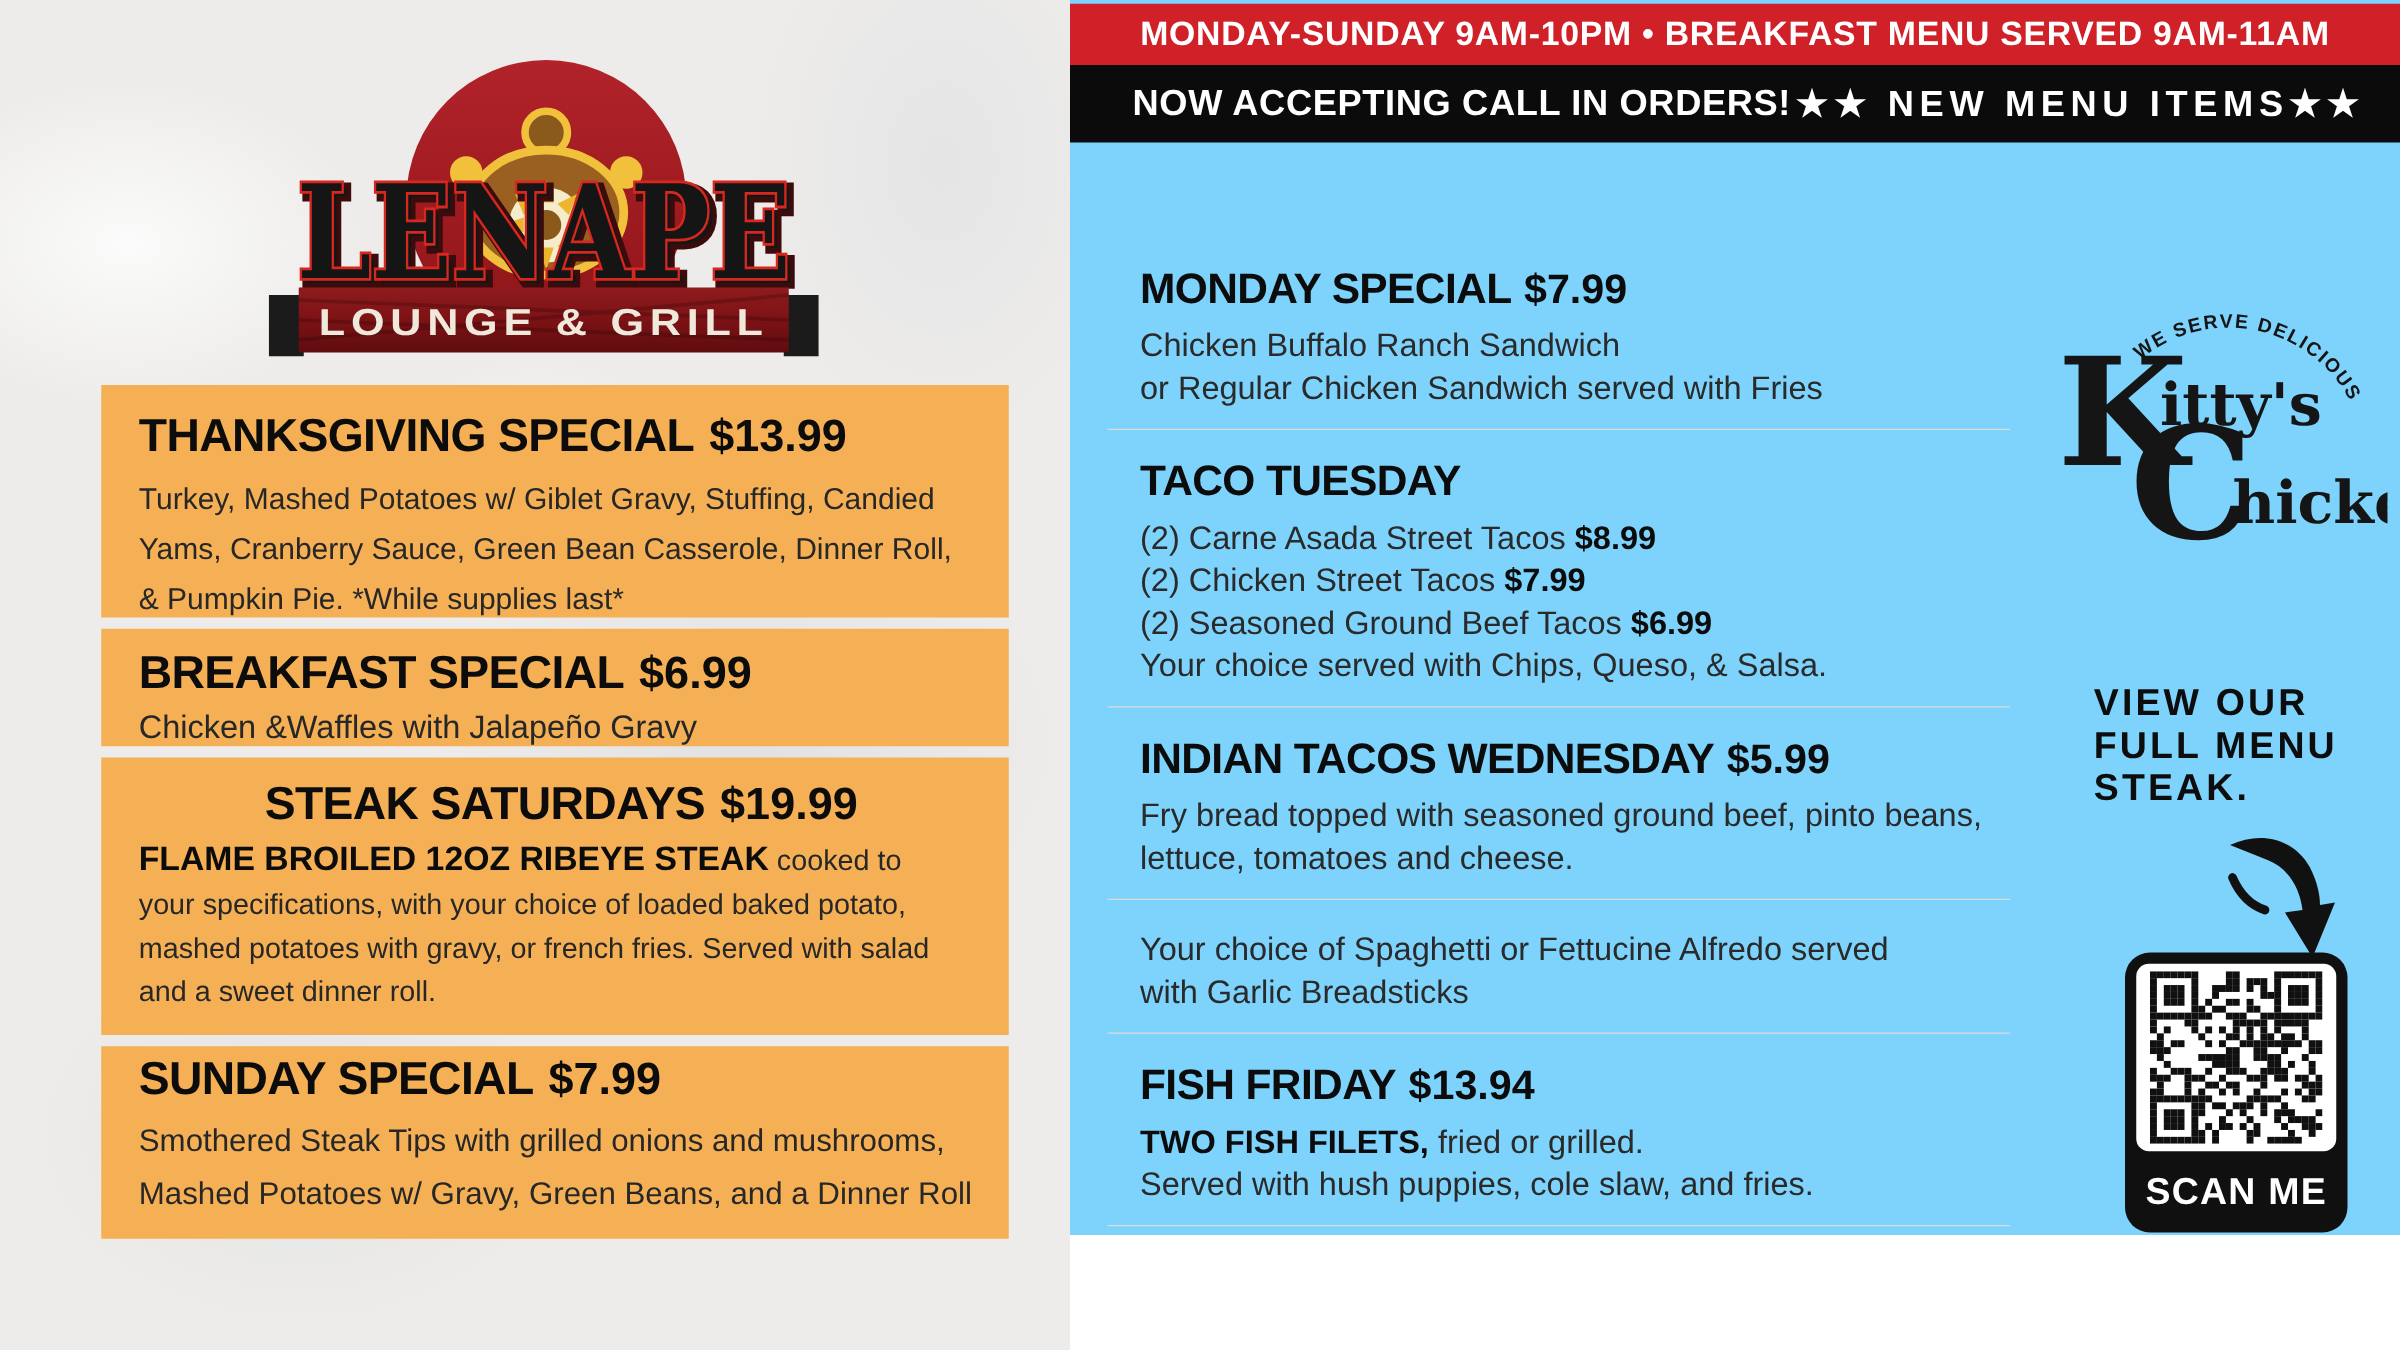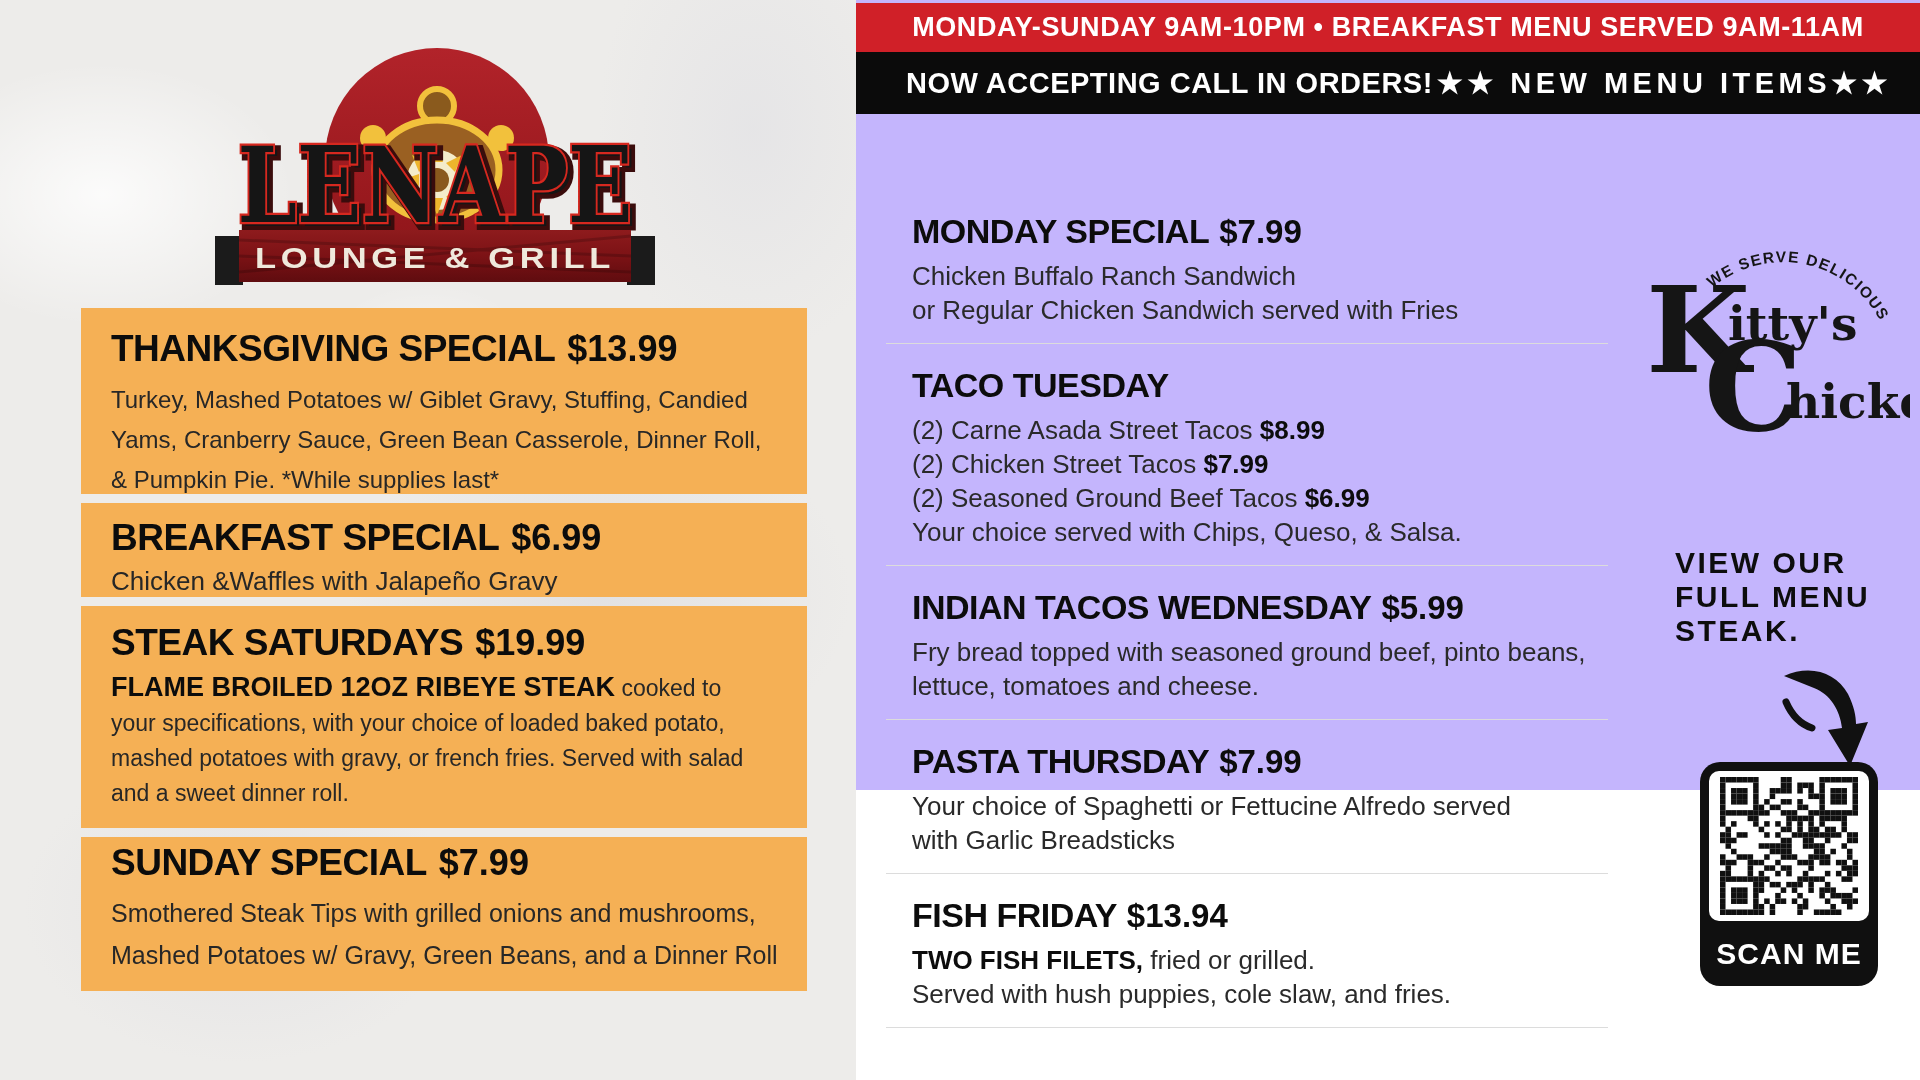--- a/index.html
+++ b/index.html
@@ -9,21 +9,21 @@
   
   .left-panel{position:absolute;left:0;top:0;width:856px;height:1080px;
     background-color:#edecea;
     background-image:
       radial-gradient(ellipse 320px 220px at 12% 18%, rgba(255,255,255,.8), transparent 60%),
       radial-gradient(ellipse 420px 300px at 70% 55%, rgba(213,213,218,.45), transparent 60%),
       radial-gradient(ellipse 360px 260px at 28% 84%, rgba(219,219,224,.5), transparent 60%),
       radial-gradient(ellipse 260px 380px at 88% 12%, rgba(222,222,227,.5), transparent 60%),
       radial-gradient(ellipse 200px 160px at 50% 35%, rgba(255,255,255,.6), transparent 60%);
   }
-  .right-panel{position:absolute;left:856px;top:0;width:1064px;height:790px;background:#c4b5fd;}
+  .right-panel{position:absolute;left:856px;top:0;width:1064px;height:988px;background:#7dd3fc;}
 
   
   .hours-banner{position:absolute;left:0;top:3px;width:100%;height:49px;background:#d02028;
     display:flex;align-items:center;justify-content:center;color:#fff;font-weight:bold;
     font-size:27px;letter-spacing:.6px;}
   .black-banner{position:absolute;left:0;top:52px;width:100%;height:62px;background:#0b0b0b;
     display:flex;align-items:center;justify-content:space-between;color:#fff;
     padding:0 28px 0 50px;box-sizing:border-box;}
   .call-in{font-size:29px;font-weight:bold;letter-spacing:.5px;}
   .new-items{font-size:29px;font-weight:bold;letter-spacing:4.5px;}
@@ -31,21 +31,21 @@
   
   .left-specials{position:absolute;left:81px;top:308px;width:726px;display:flex;
     flex-direction:column;gap:9px;}
   .sp-box{background:#f5b055;box-sizing:border-box;padding:0 20px 0 30px;overflow:hidden;}
   .sp-box:nth-child(1){height:186px;padding-top:20px;}
   .sp-box:nth-child(2){height:94px;padding-top:14px;}
   .sp-box:nth-child(3){height:222px;padding-top:16px;}
   .sp-box:nth-child(4){height:154px;padding-top:5px;}
   .sp-head{white-space:nowrap;margin-bottom:10px;}
   .sp-box:nth-child(2) .sp-head{margin-bottom:4px;}
-  .sp-box:nth-child(3) .sp-head{margin-bottom:6px;}
+  .sp-box:nth-child(3) .sp-head{margin-bottom:6px;text-align:center;}
   .sp-box:nth-child(4) .sp-head{margin-bottom:8px;}
   .sp-t{font-size:37px;font-weight:900;letter-spacing:-.5px;color:#0c0c0c;}
   .sp-p{font-size:36px;font-weight:bold;color:#0c0c0c;margin-left:12px;}
   .sp-line{white-space:nowrap;color:#272727;}
   .sp-box:nth-child(1) .sp-line{font-size:24px;line-height:40px;}
   .sp-box:nth-child(2) .sp-line{font-size:26px;line-height:36px;}
   .sp-box:nth-child(3) .sp-line{font-size:23px;line-height:35px;}
   .sp-box:nth-child(3) .sp-line:first-of-type{line-height:42px;}
   .sp-box:nth-child(4) .sp-line{font-size:25px;line-height:42px;}
   .seg-b{font-weight:bold;color:#0c0c0c;}
@@ -176,21 +176,20 @@
         <div class="wk-line"><span class="seg">(2) Chicken Street Tacos </span><span class="seg-b">$7.99</span></div>
         <div class="wk-line"><span class="seg">(2) Seasoned Ground Beef Tacos </span><span class="seg-b">$6.99</span></div>
         <div class="wk-line"><span class="seg">Your choice served with Chips, Queso, &amp; Salsa.</span></div>
       </section>
       <section class="wk-section">
         <div class="wk-head"><span class="wk-t">INDIAN TACOS WEDNESDAY</span><span class="wk-p">$5.99</span></div>
         <div class="wk-line"><span class="seg">Fry bread topped with seasoned ground beef, pinto beans,</span></div>
         <div class="wk-line"><span class="seg">lettuce, tomatoes and cheese.</span></div>
       </section>
       <section class="wk-section">
-        <div class="wk-head"><span class="wk-t">PASTA THURSDAY</span><span class="wk-p">$7.99</span></div>
         <div class="wk-line"><span class="seg">Your choice of Spaghetti or Fettucine Alfredo served</span></div>
         <div class="wk-line"><span class="seg">with Garlic Breadsticks</span></div>
       </section>
       <section class="wk-section">
         <div class="wk-head"><span class="wk-t">FISH FRIDAY</span><span class="wk-p">$13.94</span></div>
         <div class="wk-line"><span class="seg-b">TWO FISH FILETS,</span><span class="seg"> fried or grilled.</span></div>
         <div class="wk-line"><span class="seg">Served with hush puppies, cole slaw, and fries.</span></div>
       </section>
     </div>
 

